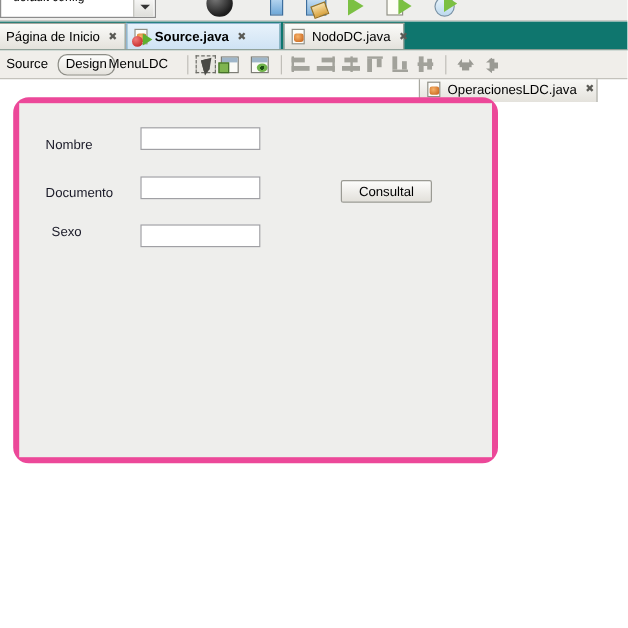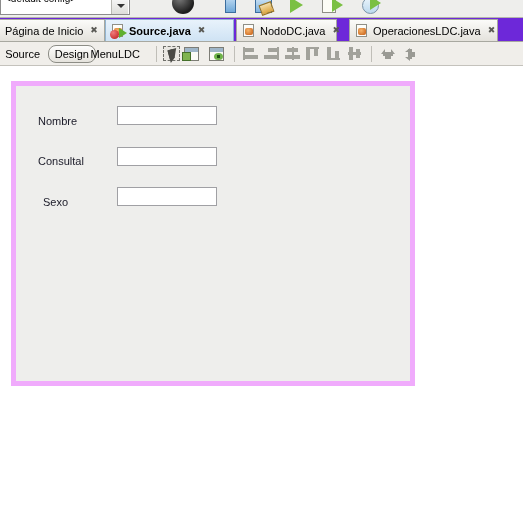--- a/index.html
+++ b/index.html
@@ -132,21 +132,21 @@
     border-top: 7px solid transparent;
     border-bottom: 7px solid transparent;
     border-left: 11px solid #7bc043;
   }
 
   
   .tabbar {
     position: absolute;
     left: 0; top: 18px;
     width: 523px; height: 24px;
-    background: #6d28d9;
+    background: #0f766e;
   }
   .tab {
     position: absolute;
     top: 1px;
     height: 22px;
     display: flex;
     align-items: center;
     box-sizing: border-box;
     border: 1px solid #a8a8a0;
     border-bottom: none;
@@ -359,23 +359,24 @@
     width: 10px; height: 13px;
     clip-path: polygon(50% 0, 0 4px, 100% 4px, 100% 9px, 0 9px, 50% 100%);
     background: #9a9a94;
   }
 
   
   .canvas-border {
     position: absolute;
     left: 11px; top: 81px;
     width: 404px; height: 305px;
-    background: #f0abfc;
+    background: #ec4899;
     box-sizing: border-box;
     padding: 5px;
+    border-radius: 13px;
   }
   .form-surface {
     position: relative;
     width: 100%; height: 100%;
     background: #eeeeec;
   }
   .form-label {
     position: absolute;
     font-size: 11px;
     color: #1a1a28;
@@ -438,21 +439,21 @@
     </div>
 
     <div class="tab" style="left:236px;width:101px;">
       <span class="tab-ico">
         <span class="javaico"></span>
       </span>
       <span class="tab-label">NodoDC.java</span>
       <span class="tab-close">✖</span>
     </div>
 
-    <div class="tab" style="left:349px;width:149px;">
+    <div class="tab" style="left:349px;width:149px;margin-top:44px;">
       <span class="tab-ico">
         <span class="javaico"></span>
       </span>
       <span class="tab-label">OperacionesLDC.java</span>
       <span class="tab-close">✖</span>
     </div>
 
   </div>
   <div class="tabbar-line"></div>
 
@@ -521,24 +522,27 @@
     <div class="vsep" style="left:371px;"></div>
 
     <div class="arrow-h" style="left:381px;"></div>
     <div class="arrow-v" style="left:404px;"></div>
   </div>
 
   <div class="canvas-border">
     <div class="form-surface">
 
       <span class="form-label" style="left:22px;top:29px;">Nombre</span>
-      <span class="form-label" style="left:22px;top:69px;">Consultal</span>
-      <span class="form-label" style="left:27px;top:110px;">Sexo</span>
+      <span class="form-label" style="left:22px;top:69px;">Documento</span>
+      <span class="form-label" style="left:27px;top:102px;">Sexo</span>
 
       <span class="form-input" style="left:101px;top:20px;width:100px;height:19px;"></span>
       <span class="form-input" style="left:101px;top:61px;width:100px;height:19px;"></span>
       <span class="form-input" style="left:101px;top:101px;width:100px;height:19px;"></span>
 
+      <span class="form-button" style="left:268px;top:64px;width:76px;height:19px;">
+        <span>Consultal</span>
+      </span>
 
     </div>
   </div>
 
 </div>
 
 </body></html>

